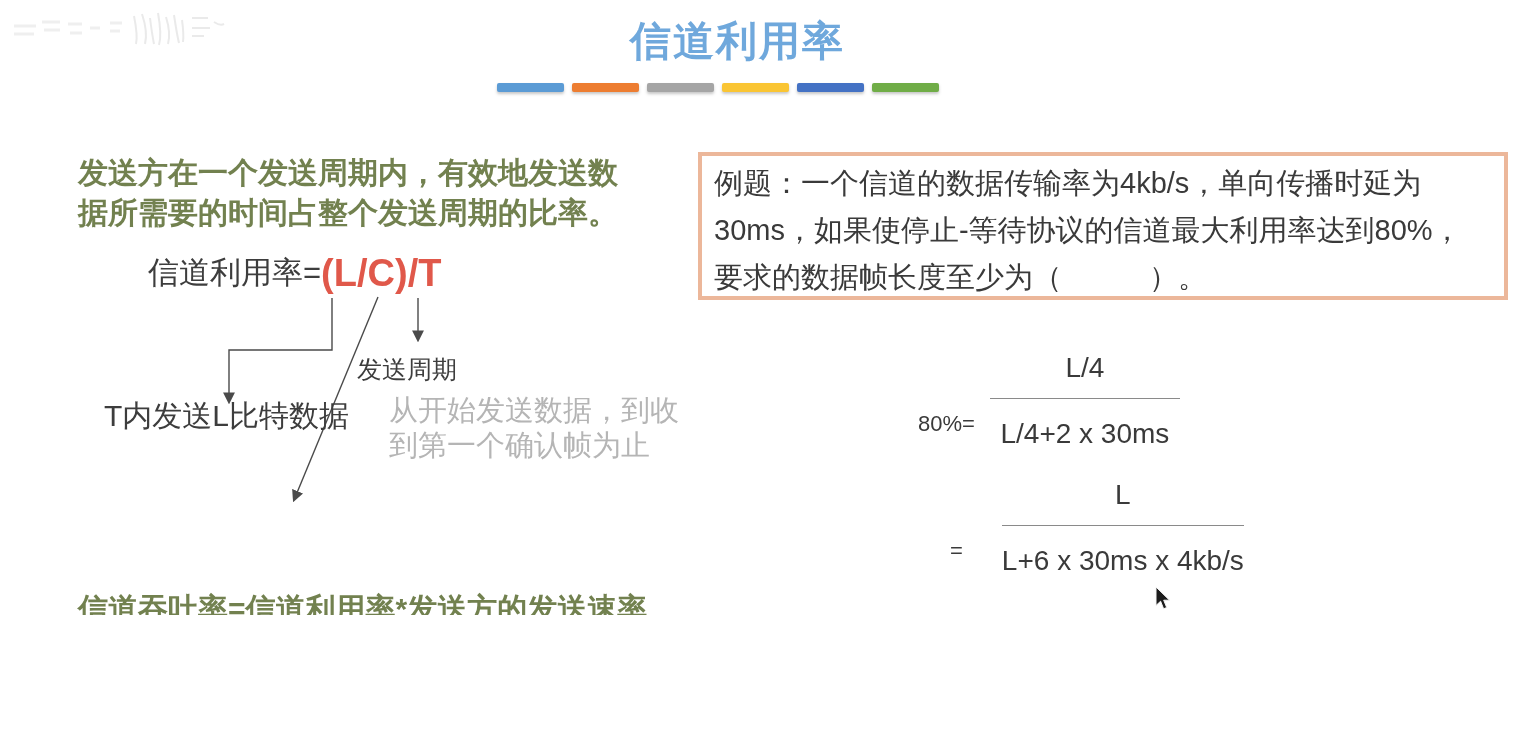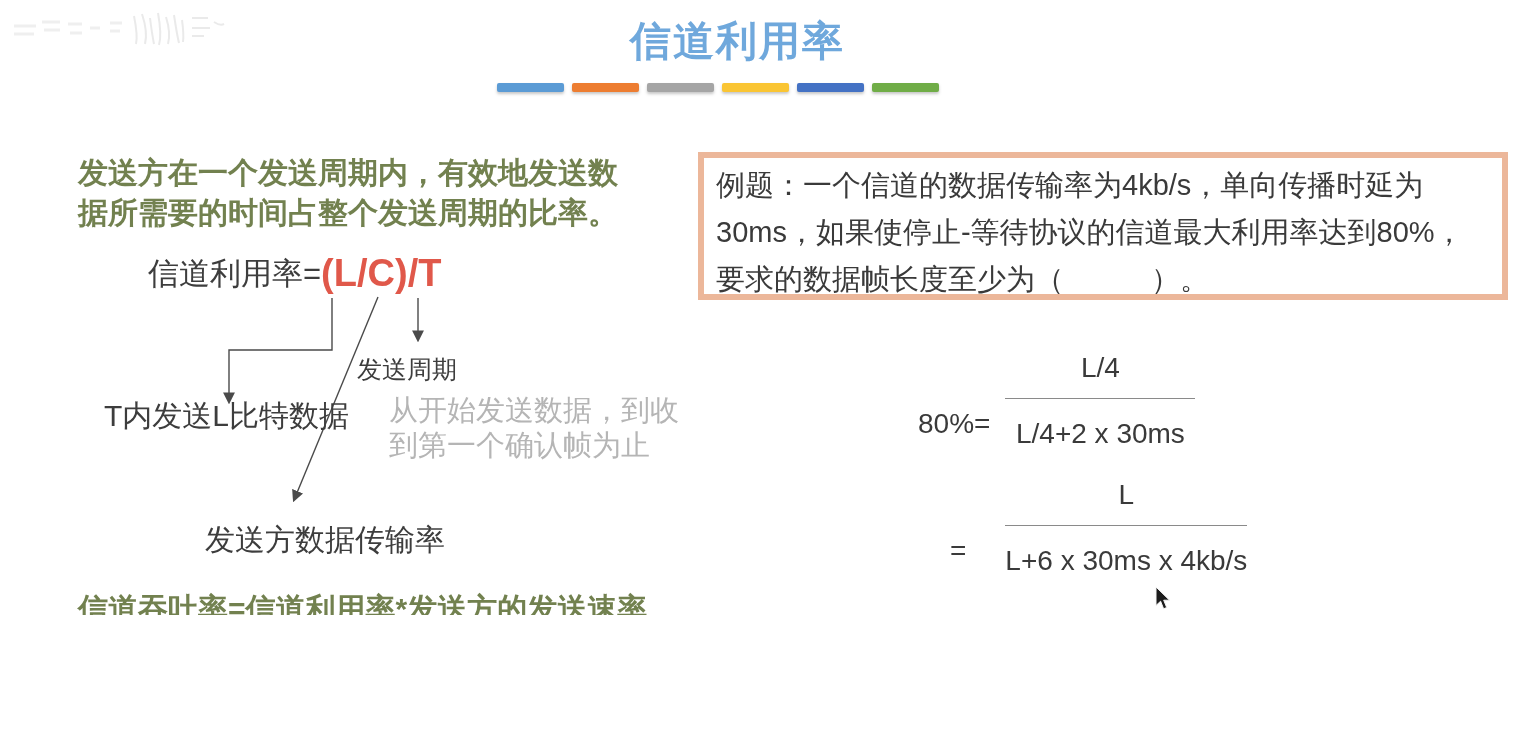--- a/index.html
+++ b/index.html
@@ -12,44 +12,44 @@
 
   .ghost { left:6px; top:8px; opacity:.55; filter:blur(.6px); }
 
   .title { left:630px; top:14px; font-size:41px; font-weight:bold; letter-spacing:2px; }
 
   .bars { left:497px; top:83px; display:flex; gap:8px; }
   .bar  { width:67px; height:9px; border-radius:2px; box-shadow:0 2px 3px rgba(130,130,130,.45); }
 
   .definition { left:78px; top:153px; font-size:30px; font-weight:bold; line-height:40px; }
 
-  .formula-row { left:148px; top:252px; display:flex; align-items:center; }
+  .formula-row { left:148px; top:252px; display:flex; align-items:flex-start; }
   .formula-label { font-size:31px; color:#3d3d3d; }
   .formula-expr  { font-size:38px; font-weight:bold; letter-spacing:0px; }
 
   .overlay { position:absolute; left:0; top:0; width:1523px; height:745px; pointer-events:none; }
 
   .lbl       { font-size:30px; color:#3d3d3d; }
   .lbl-t     { left:357px; top:353px; font-size:25px; }
   .lbl-l     { left:104px; top:396px; }
   .lbl-c     { left:205px; top:520px; }
   .note      { left:389px; top:393px; font-size:29px; line-height:35px; }
 
   .throughput { left:78px; top:589px; font-size:30px; font-weight:bold; }
 
   .example {
     left:698px; top:152px; width:810px; height:148px;
-    border:6px solid #0f766e; padding:4px 12px;
+    border:4px solid #0f766e; padding:4px 12px;
     font-size:29px; line-height:47px; color:#3a3a3a; white-space:nowrap;
   }
 
   .step { display:flex; align-items:center; }
   .step1 { left:918px; top:350px; }
   .step2 { left:950px; top:477px; }
-  .step .lhs { font-size:28px; color:#3a3a3a;margin-top:45px; }
+  .step .lhs { font-size:22px; color:#3a3a3a;margin-top:45px; }
   .step1 .lhs { margin-right:15px; }
   .step2 .lhs { margin-right:39px; }
   .fraction { display:inline-flex; flex-direction:column; align-items:center; }
   .fraction .num { font-size:28px; line-height:36px; color:#3a3a3a; margin-bottom:12px; }
   .fraction .fbar { align-self:stretch; height:1px; background:#8a8a8a; }
   .fraction .den { font-size:28px; line-height:36px; color:#3a3a3a; margin-top:17px; }
   .frac1 { min-width:190px; }
   .frac2 { min-width:242px; }
 
   .result { left:1023px; top:624px; font-size:31px; color:#3a3a3a; }
@@ -101,21 +101,20 @@
     <path d="M418,298 L418,340" fill="none" stroke="#4a4a4a" stroke-width="1.4" marker-end="url(#arr)"></path>
     <path d="M378,297 L294,500" fill="none" stroke="#4a4a4a" stroke-width="1.4" marker-end="url(#arr)"></path>
   </svg>
 
   <div class="abs lbl lbl-t">发送周期</div>
   <div class="abs note" style="color: rgb(181, 181, 181);">
     <div>从开始发送数据，到收</div>
     <div>到第一个确认帧为止</div>
   </div>
   <div class="abs lbl lbl-l">T内发送L比特数据</div>
-  <div class="abs lbl lbl-c">发送方数据传输率</div>
 
   <div class="abs throughput" style="color: rgb(114, 129, 79);">信道吞吐率=信道利用率*发送方的发送速率</div>
 
   <div class="abs example" style="border-color: rgb(236, 183, 154);">
     <div>例题：一个信道的数据传输率为4kb/s，单向传播时延为</div>
     <div>30ms，如果使停止-等待协议的信道最大利用率达到80%，</div>
     <div>要求的数据帧长度至少为（　　　）。</div>
   </div>
 
   <div class="abs step step1">

